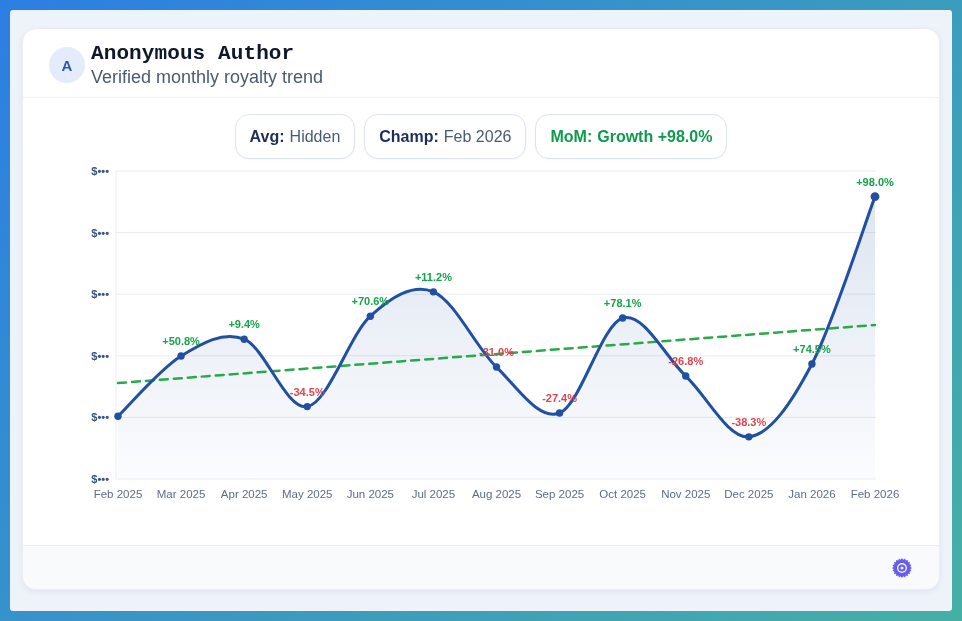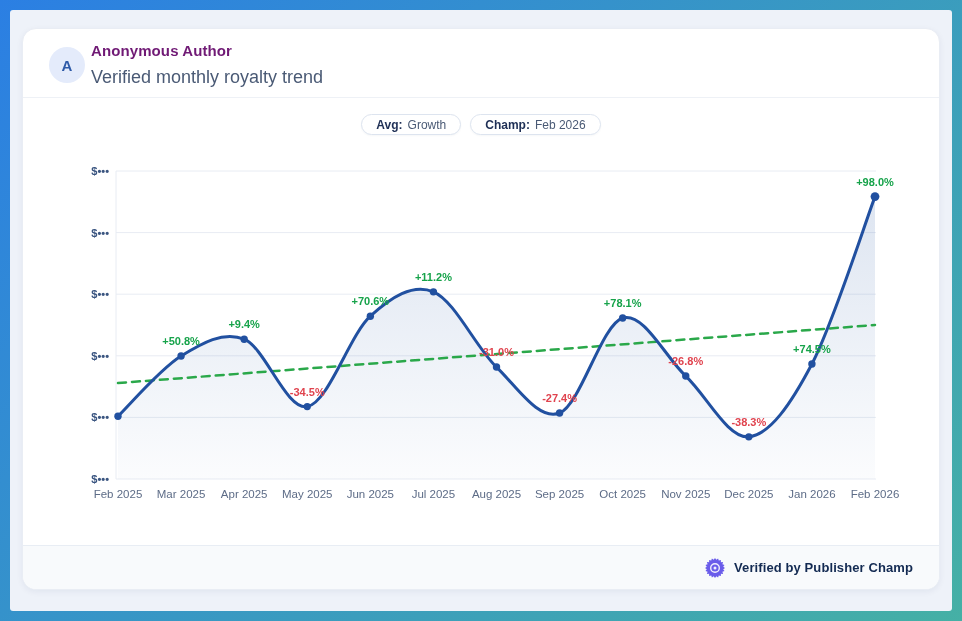--- a/index.html
+++ b/index.html
@@ -34,37 +34,38 @@
   }
   .avatar {
     position:absolute; left:26px; top:18px;
     width:36px; height:36px; border-radius:50%;
     background:#e4ebfb;
     display:flex; align-items:center; justify-content:center;
     color:#2e5aa8; font-weight:bold; font-size:15px;
   }
   .title {
     position:absolute; left:68px; top:13px;
-    font-size:15px; font-weight:bold; color:#701a75;
+    font-size:21px; font-weight:bold; color:#0f172a;
     letter-spacing:0.1px;
+    font-family:Liberation Mono, monospace;
   }
   .subtitle {
     position:absolute; left:68px; top:38px;
     font-size:18px; color:#4a5a75;
   }
 
   
   .badges {
     position:absolute; left:0; right:0; top:85px;
     display:flex; justify-content:center; gap:9px;
   }
   .badge {
-    height:21px; border:1px solid #dde4ef; border-radius:14px;
+    height:45px; border:1px solid #dde4ef; border-radius:14px;
     background:#fff; display:flex; align-items:center;
-    padding:0 14px; font-size:12px; gap:5px;
+    padding:0 14px; font-size:16px; gap:5px;
     box-shadow:0 1px 2px rgba(16,42,83,0.04);
   }
   .badge .b-label { font-weight:bold; color:#1e2f55; }
   .badge .b-value { color:#4a5a75; }
   .badge.positive .b-label, .badge.positive .b-value { color:#0e9b4d; font-weight:bold; }
 
   
   .chart-wrap { position:absolute; left:58px; top:122px; width:858px; height:385px; }
   .chart-wrap svg { display:block; }
 
@@ -88,25 +89,29 @@
         <div class="avatar">
           <span>A</span>
         </div>
         <div class="title">Anonymous Author</div>
         <div class="subtitle">Verified monthly royalty trend</div>
       </div>
 
       <div class="badges">
         <div class="badge">
           <span class="b-label">Avg:</span>
-          <span class="b-value">Growth</span>
+          <span class="b-value">Hidden</span>
         </div>
         <div class="badge">
           <span class="b-label">Champ:</span>
           <span class="b-value">Feb 2026</span>
+        </div>
+        <div class="badge positive">
+          <span class="b-label">MoM:</span>
+          <span class="b-value">Growth +98.0%</span>
         </div>
       </div>
 
       <div class="chart-wrap">
         <svg id="chart-svg" width="858" height="385">
             <defs>
               <linearGradient id="areaGrad" x1="0" y1="0" x2="0" y2="1">
                 <stop offset="0%" stop-color="rgba(47,94,168,0.16)"></stop>
                 <stop offset="100%" stop-color="rgba(47,94,168,0.02)"></stop>
               </linearGradient>
@@ -167,18 +172,17 @@
             <text x="794" y="34.587692307692336" text-anchor="middle" font-size="11" font-weight="700" fill="#16a34a" font-family="Liberation Sans, sans-serif">+98.0%</text>
           </svg>
       </div>
 
       <div class="footer">
         <svg width="22" height="22" viewBox="0 0 22 22">
           <path id="seal-path" fill="#6a5cea" d="M11.00 1.00 L12.30 2.80 L14.09 1.49 L14.77 3.60 L16.88 2.91 L16.87 5.13 L19.09 5.12 L18.40 7.23 L20.51 7.91 L19.20 9.70 L21.00 11.00 L19.20 12.30 L20.51 14.09 L18.40 14.77 L19.09 16.88 L16.87 16.87 L16.88 19.09 L14.77 18.40 L14.09 20.51 L12.30 19.20 L11.00 21.00 L9.70 19.20 L7.91 20.51 L7.23 18.40 L5.12 19.09 L5.13 16.87 L2.91 16.88 L3.60 14.77 L1.49 14.09 L2.80 12.30 L1.00 11.00 L2.80 9.70 L1.49 7.91 L3.60 7.23 L2.91 5.12 L5.13 5.13 L5.12 2.91 L7.23 3.60 L7.91 1.49 L9.70 2.80 Z"></path>
           <circle cx="11" cy="11" r="4.3" fill="none" stroke="#ffffff" stroke-width="1.4" opacity="0.9"></circle>
           <circle cx="11" cy="11" r="1.5" fill="#ffffff" opacity="0.9"></circle>
         </svg>
-        <span class="footer-text">Verified by Publisher Champ</span>
       </div>
 
     </div>
   </div>
 </div>
 
 </body></html>

